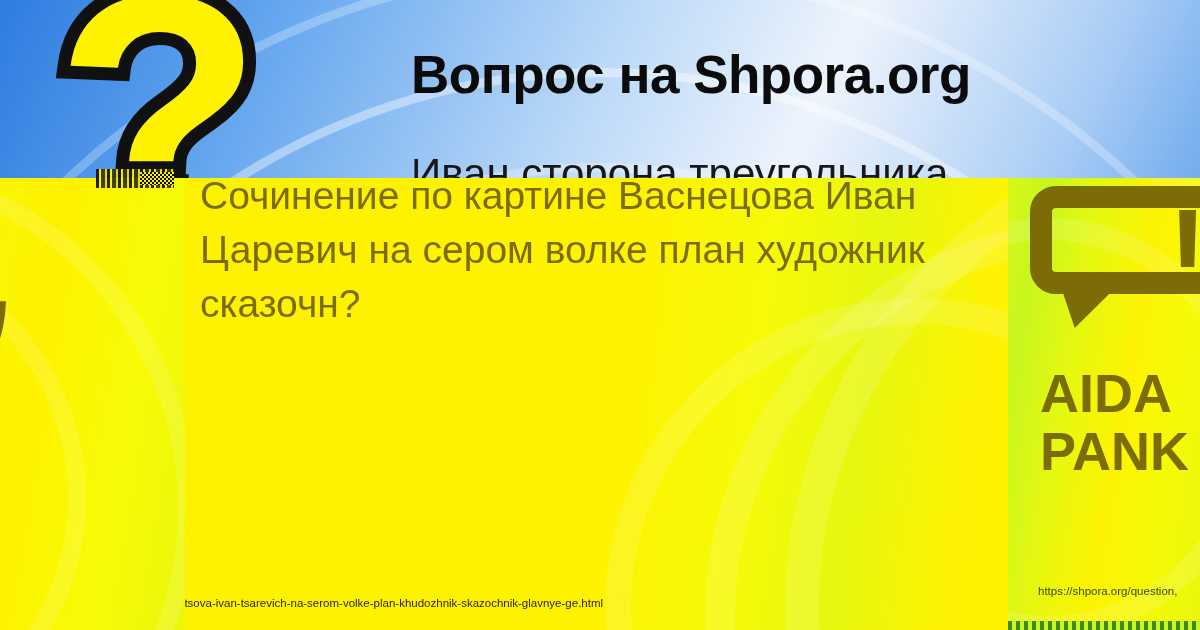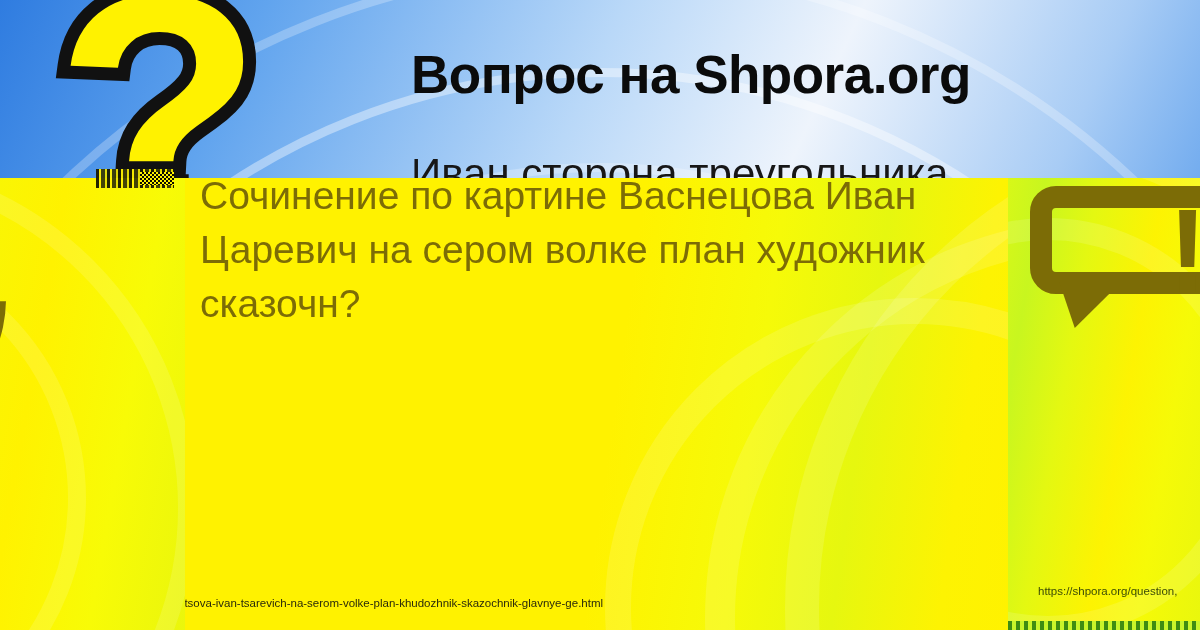--- a/index.html
+++ b/index.html
@@ -215,21 +215,22 @@
       <div class="panel-arc" style="left:-230px;top:-40px;width:560px;height:560px;border-width:26px;"></div>
     </div>
 
     <div class="rp-bubble">
       <div class="rp-bubble-body"></div>
       <div class="rp-bubble-tail"></div>
     </div>
     <div class="rp-bang">!</div>
 
     <div class="rp-name">
-      <br>
+      <span>AIDA</span><br>
+      <span>PANK</span>
     </div>
     <div class="rp-url">https://shpora.org/question,</div>
     <div class="rp-dotted"></div>
   </div>
 
   <div class="glitch"></div>
   <div class="glitch2"></div>
 
 </div>
 

